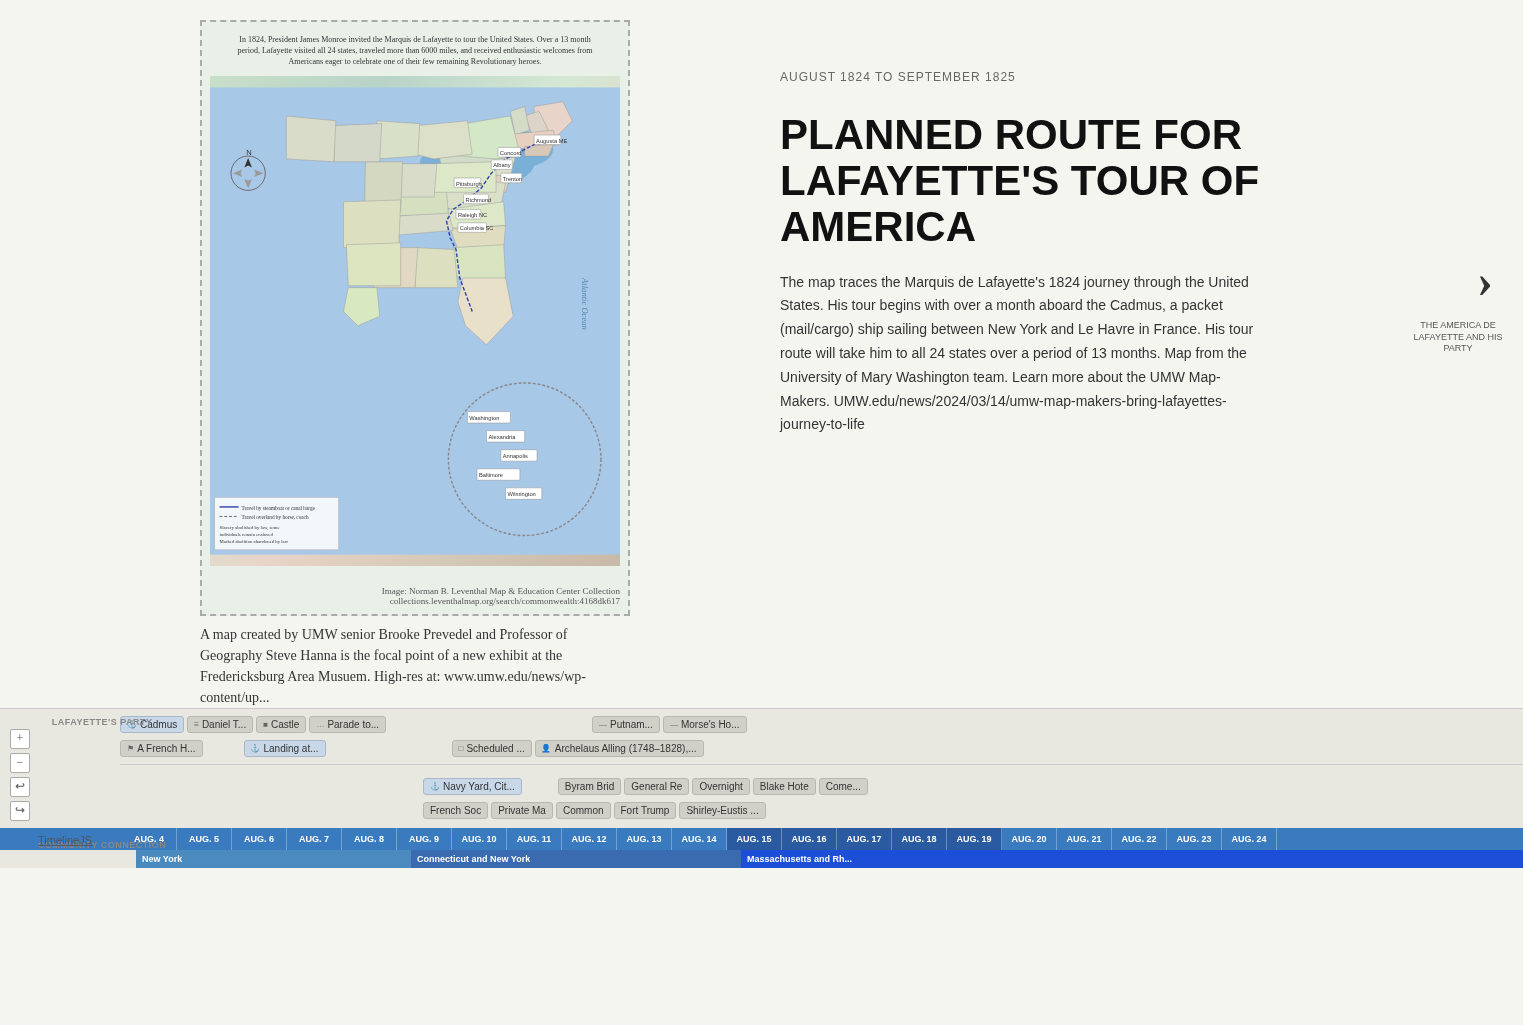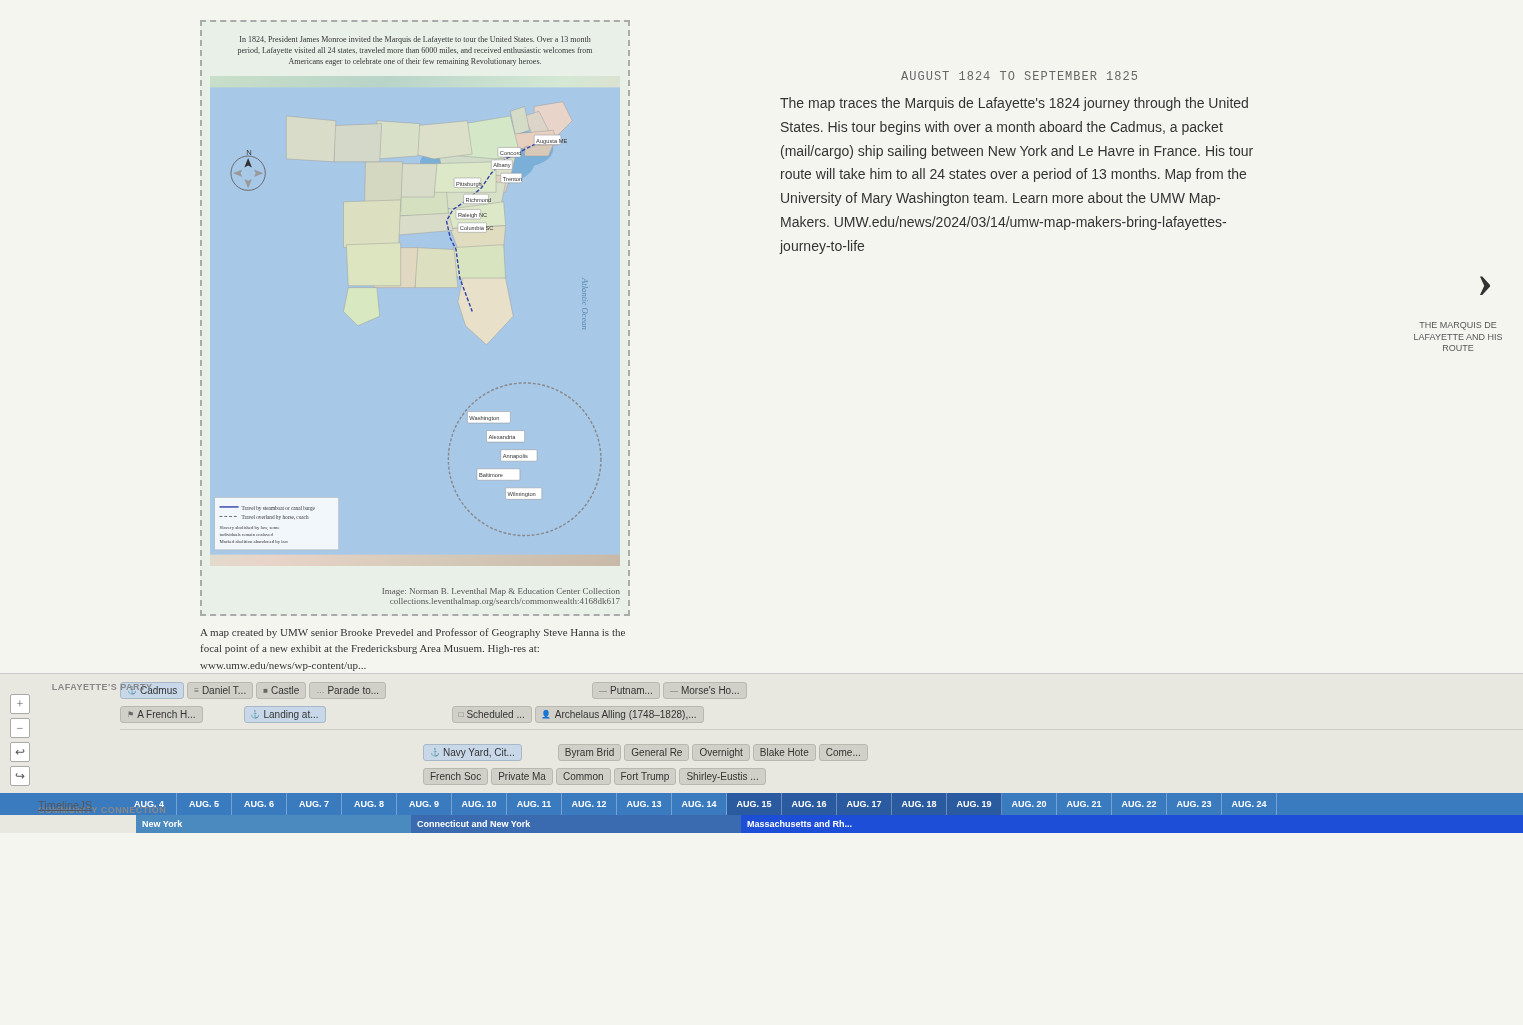--- a/index.html
+++ b/index.html
@@ -56,43 +56,42 @@
 
     .map-caption {
       font-size: 9px;
       color: #555;
       text-align: right;
       margin-top: 20px;
       font-family: Georgia, serif;
     }
 
     .map-description {
-      font-size: 11px;
+      font-size: 14px;
       color: #333;
       margin-top: 8px;
       line-height: 1.5;
       width: 430px;
       font-family: Georgia, serif;
     }
 
     
     .text-panel {
       flex: 1;
       padding: 60px 40px 20px 80px;
       max-width: 600px;
     }
 
     .date-label {
       font-size: 12px;
       color: #666;
       letter-spacing: 1px;
-      font-family: Liberation Mono, monospace;
+      font-family: Liberation Sans, sans-serif;
       text-transform: uppercase;
-      margin-bottom: 8px;
-      text-align: center;
+      margin-bottom: 28px;
     }
 
     .main-title {
       font-family: 'Arial Black', Arial, sans-serif;
       font-size: 42px;
       font-weight: 900;
       color: #111;
       line-height: 1.1;
       text-transform: uppercase;
       margin-bottom: 20px;
@@ -405,26 +404,27 @@
           </svg>
         </div>
 
         <div class="map-caption">Image: Norman B. Leventhal Map &amp; Education Center Collection collections.leventhalmap.org/search/commonwealth:4168dk617</div>
       </div>
       <div class="map-description">A map created by UMW senior Brooke Prevedel and Professor of Geography Steve Hanna is the focal point of a new exhibit at the Fredericksburg Area Musuem. High-res at: www.umw.edu/news/wp-content/up...</div>
     </div>
 
     <div class="text-panel">
       <div class="date-label">AUGUST 1824 TO SEPTEMBER 1825</div>
+      <h1 class="main-title">PLANNED ROUTE FOR LAFAYETTE'S TOUR OF AMERICA</h1>
       <p class="main-description">The map traces the Marquis de Lafayette's 1824 journey through the United States. His tour begins with over a month aboard the Cadmus, a packet (mail/cargo) ship sailing between New York and Le Havre in France. His tour route will take him to all 24 states over a period of 13 months. Map from the University of Mary Washington team. Learn more about the UMW Map-Makers. UMW.edu/news/2024/03/14/umw-map-makers-bring-lafayettes-journey-to-life</p>
     </div>
 
     <div style="position: absolute; right: 20px; top: 280px;">
       <div class="next-arrow">›</div>
-      <div class="next-label">THE MARQUIS DE LAFAYETTE AND HIS ROUTE</div>
+      <div class="next-label">THE AMERICA DE LAFAYETTE AND HIS PARTY</div>
     </div>
   </div>
 
   <div class="timeline-area" style="position: relative; padding-bottom: 0;">
 
     <div class="timeline-controls">
       <div class="timeline-control-btn">
         <span>+</span>
       </div>
       <div class="timeline-control-btn">

